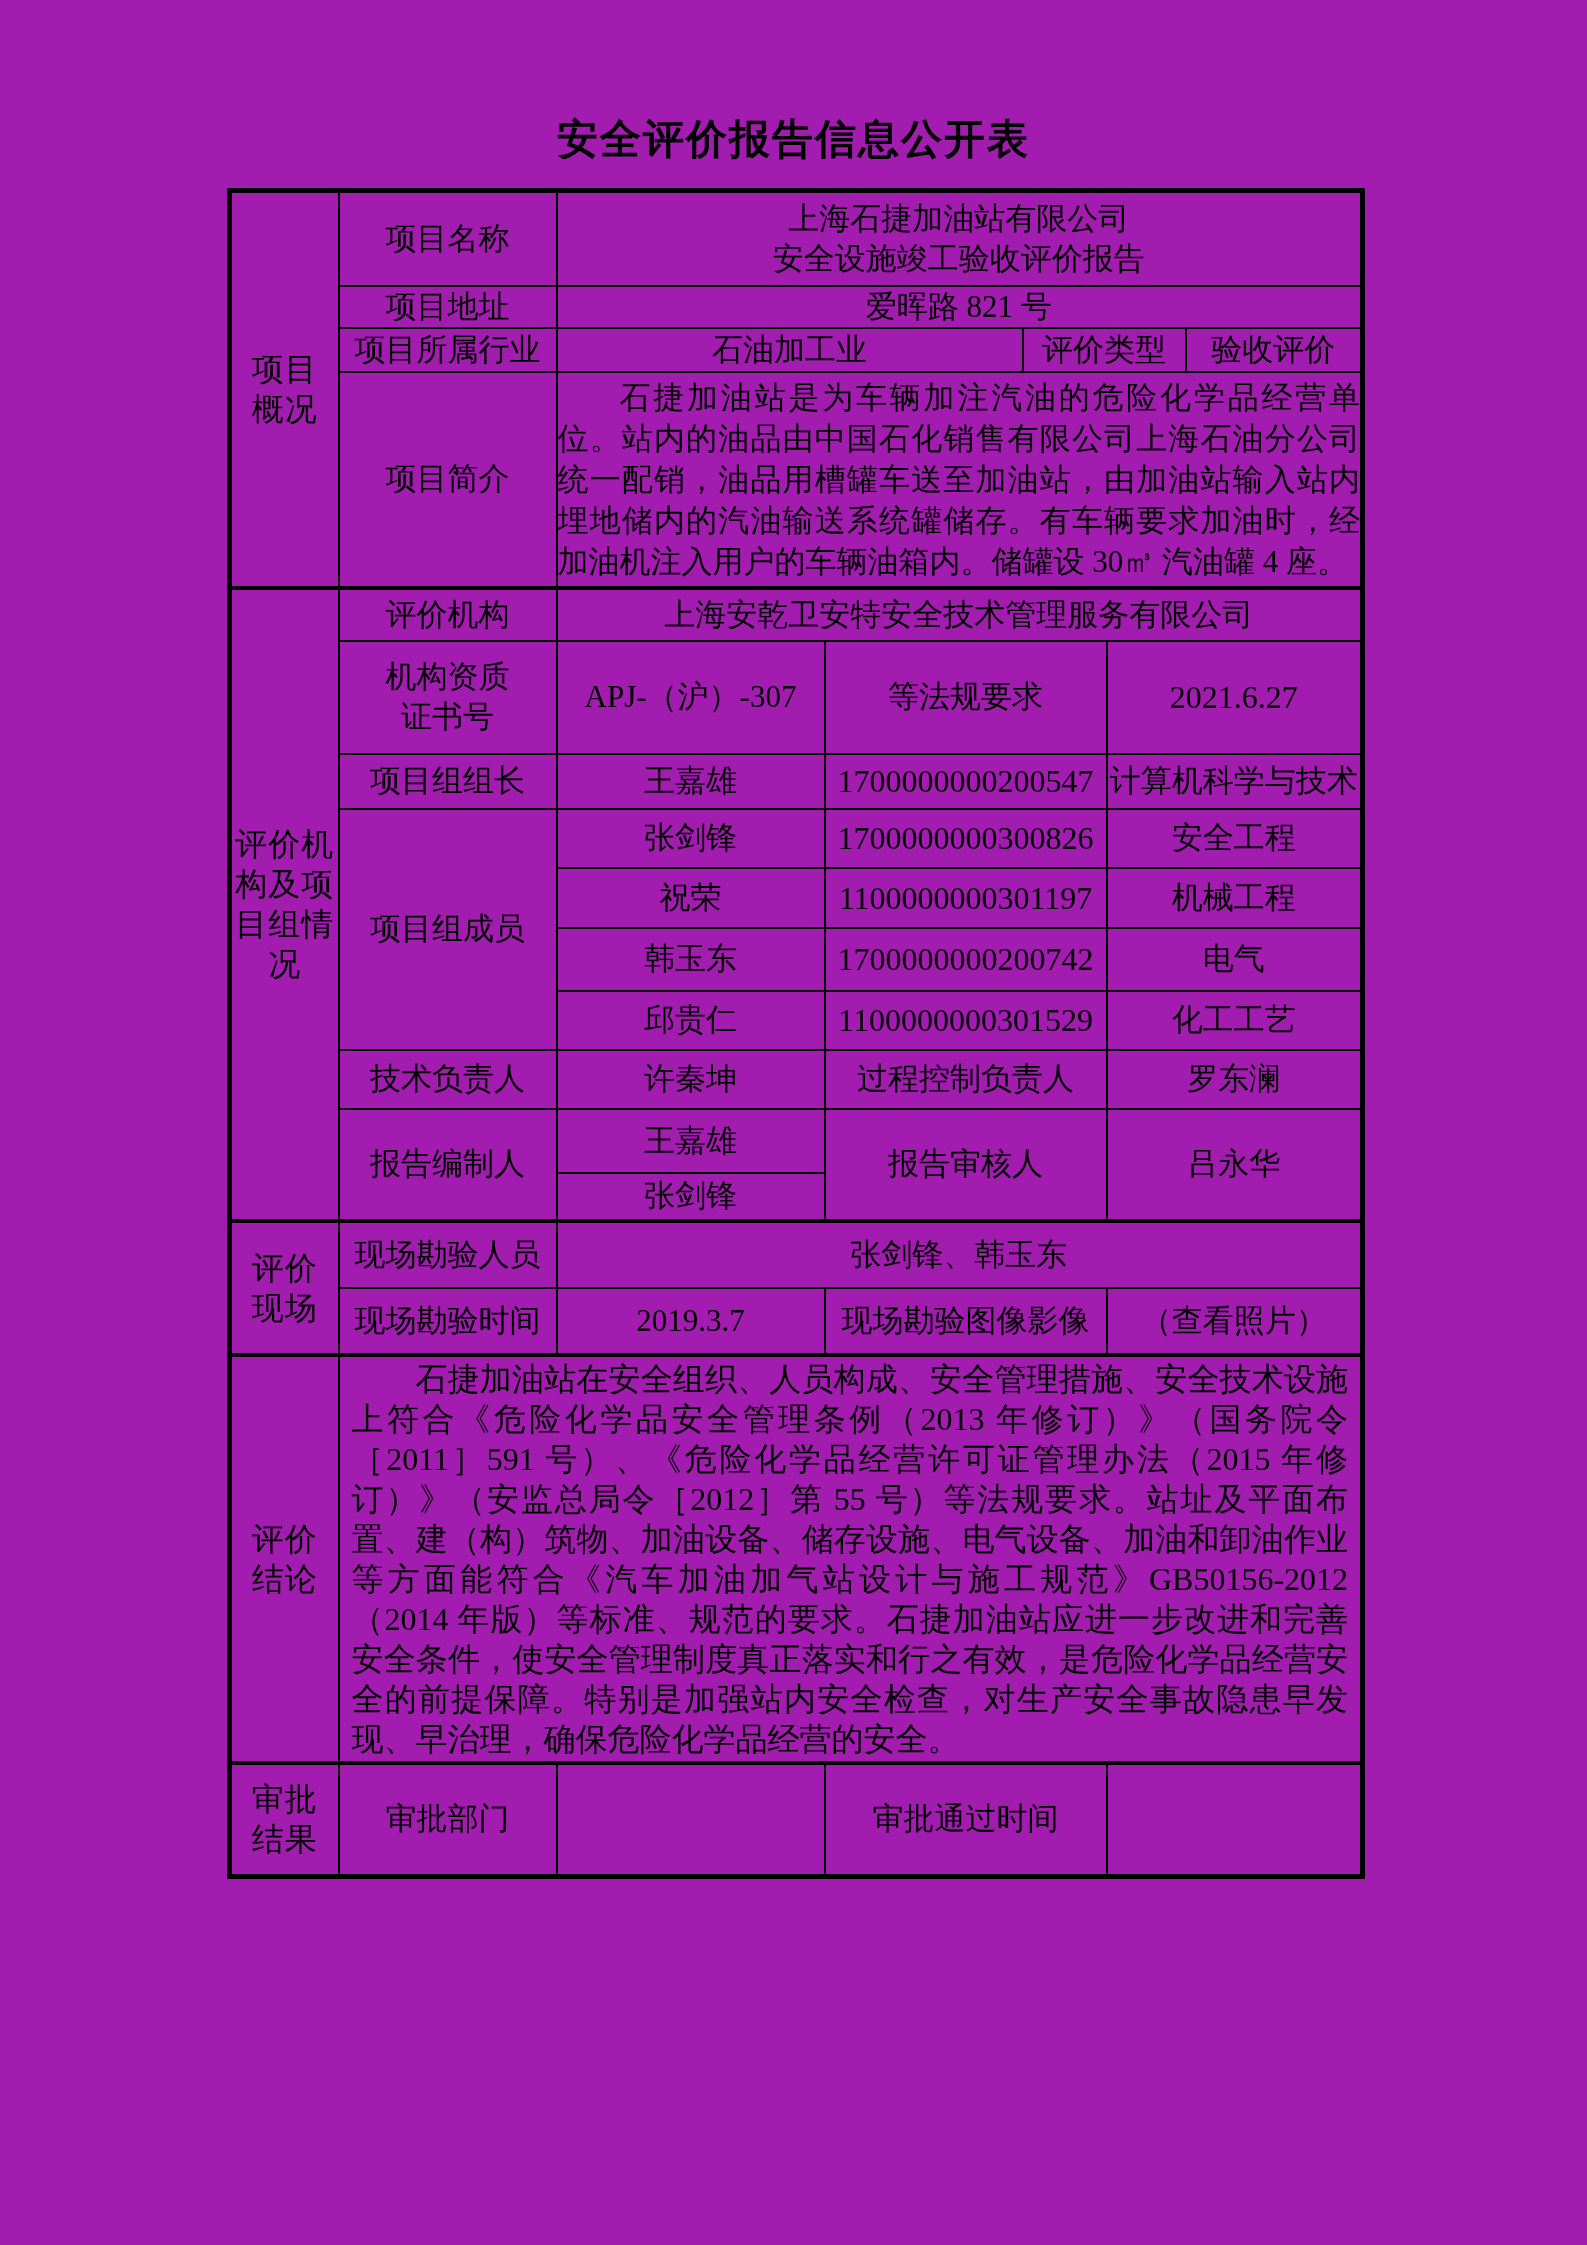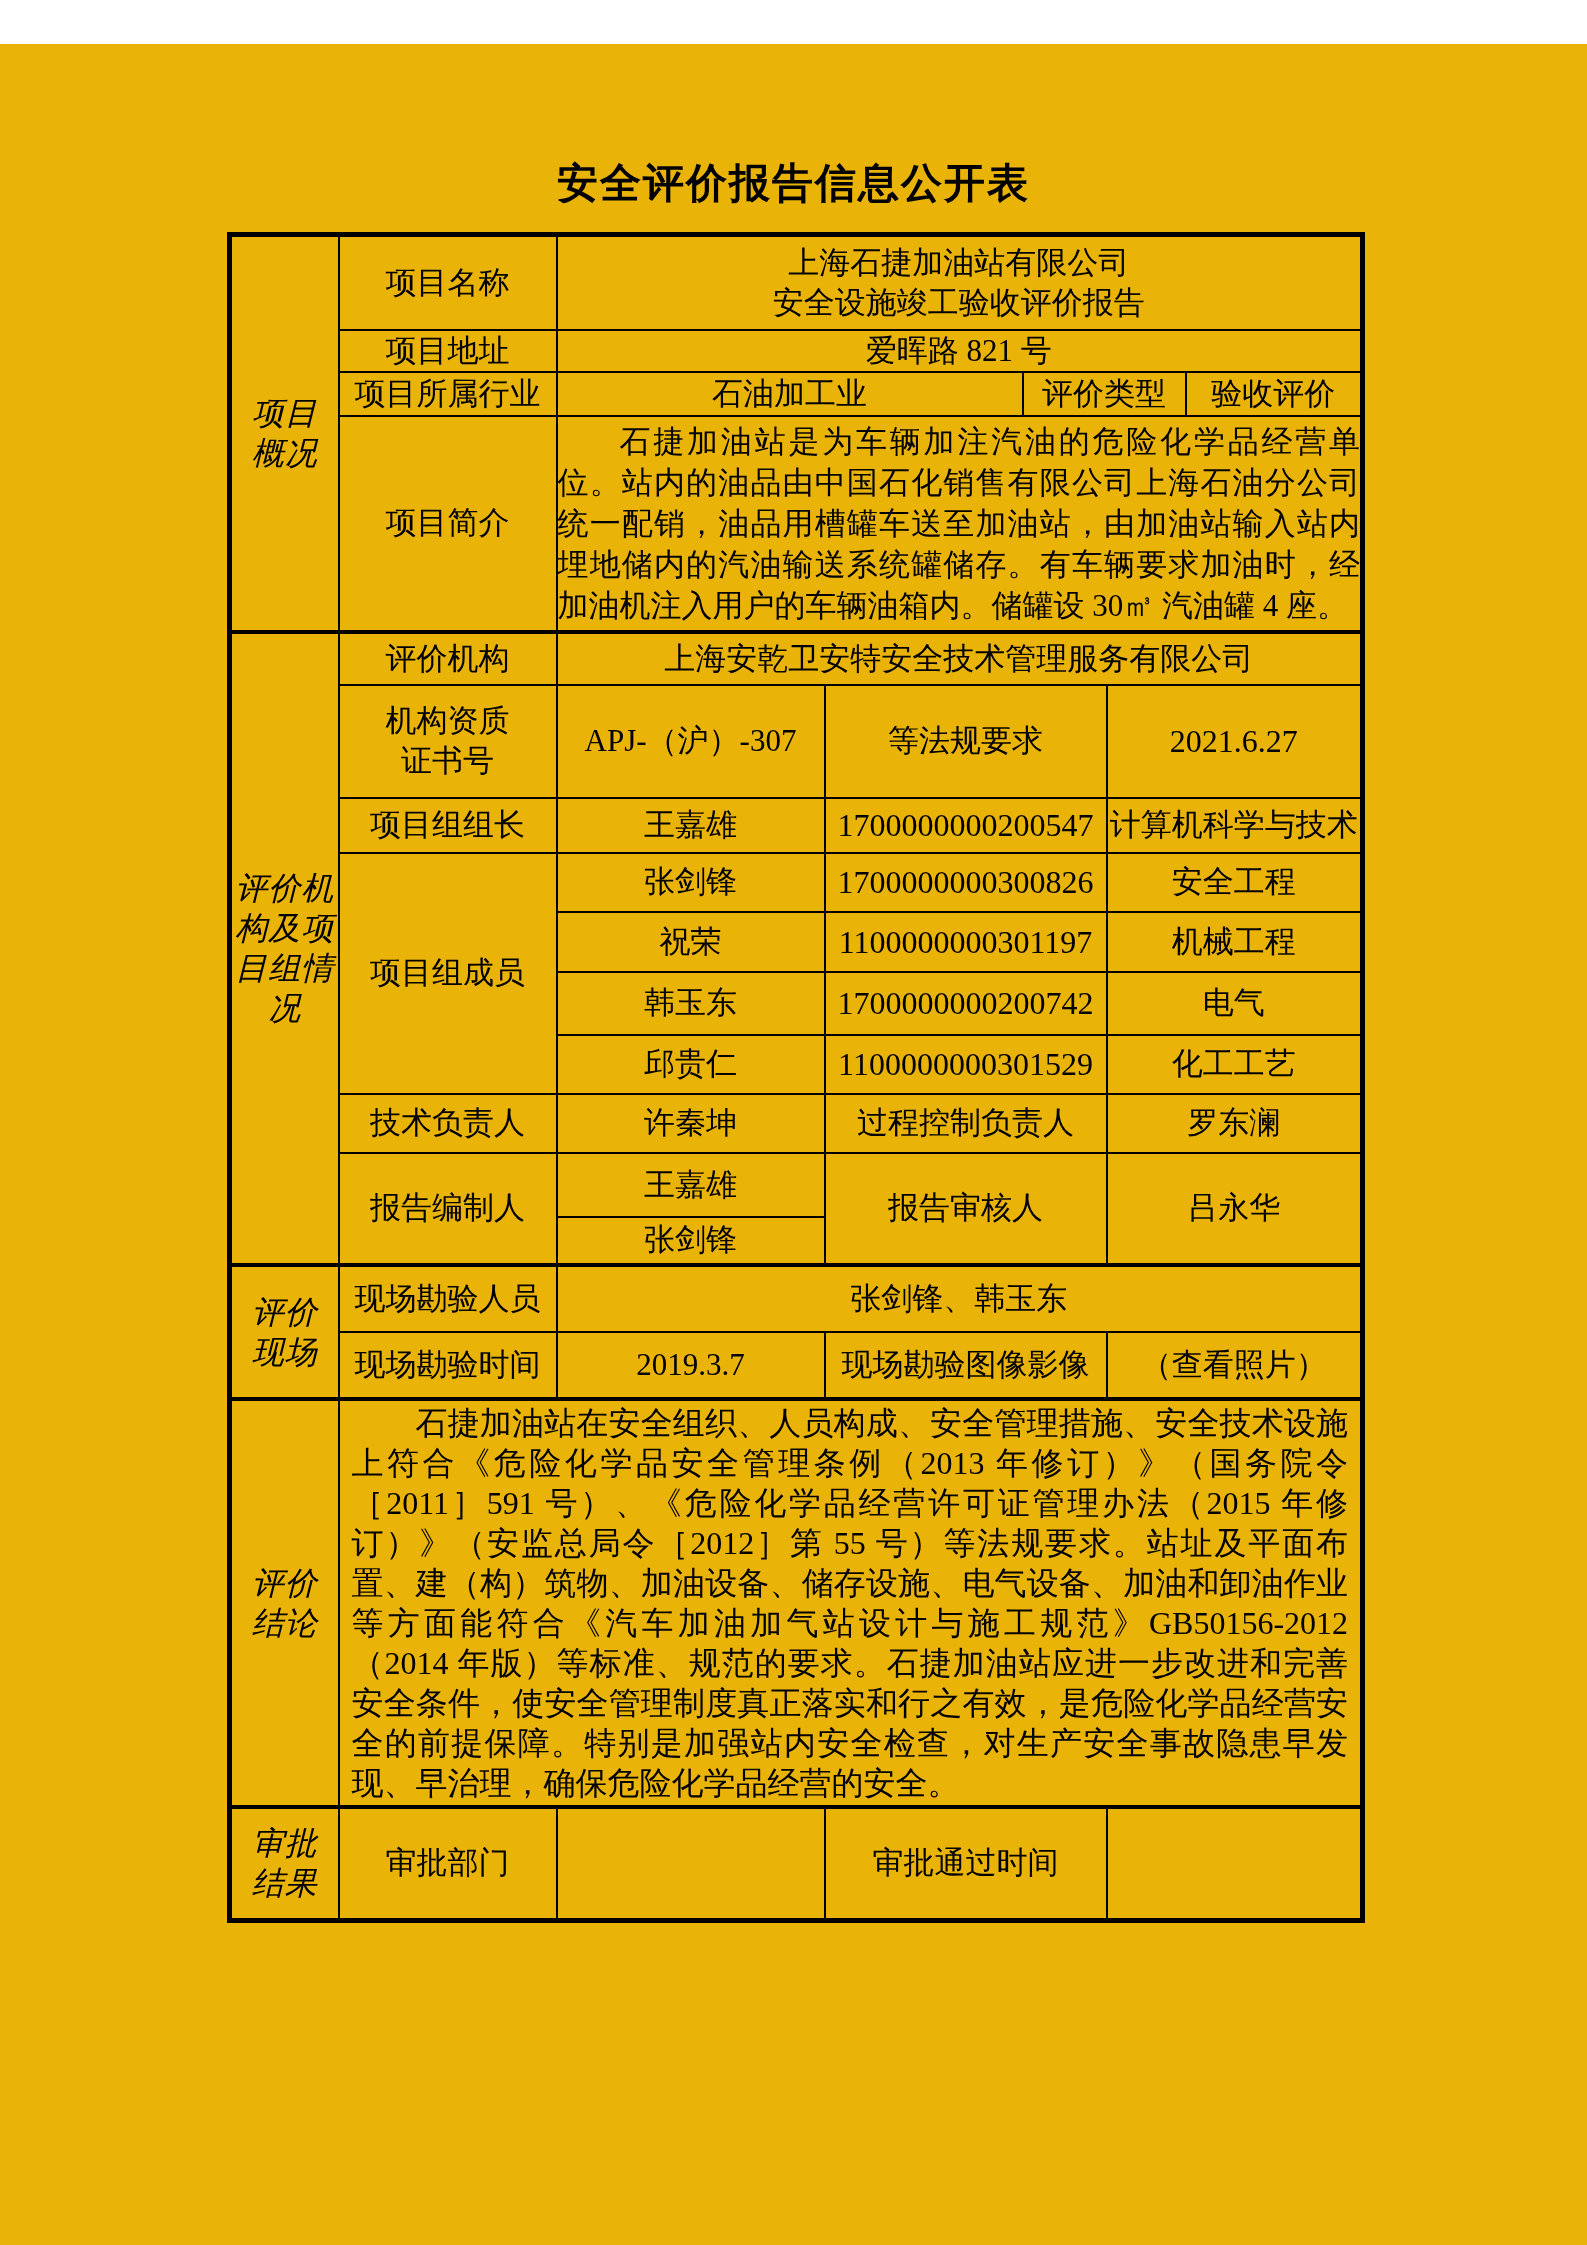--- a/index.html
+++ b/index.html
@@ -1,29 +1,29 @@
 <!DOCTYPE html>
 <html><head>
 <meta charset="utf-8">
 <style>
   html,body{margin:0;padding:0;background:#ffffff;}
   body{width:1587px;height:2245px;position:relative;
        font-family:"Liberation Serif","DejaVu Serif",serif;color:#000;}
-  .page{position:absolute;inset:0;background:#eab308;margin-top:44px;}
+  .page{position:absolute;inset:0;background:#a21caf;}
   .doc-title{position:absolute;top:112px;left:0;width:1587px;
              text-align:center;font-size:41px;font-weight:bold;
              letter-spacing:2px;margin:0;}
   table.form{position:absolute;left:227px;top:188px;width:1133px;
              border-collapse:collapse;table-layout:fixed;
              border:5px solid #000;}
   td{border:2px solid #000;text-align:center;vertical-align:middle;
      font-size:31px;line-height:40px;padding:0 4px;
      white-space:pre-line;overflow:hidden;}
   tr.sec td{border-top-width:4px;}
-  td.group{font-size:32px;letter-spacing:1px;padding:0 2px;font-style:italic;}
+  td.group{font-size:32px;letter-spacing:1px;padding:0 2px;}
   td.para{text-align:justify;white-space:normal;text-indent:2em;
           padding:4px 0;line-height:41px;}
   td.para.concl{line-height:40px;font-size:32px;padding:2px 12px;}
   td.num{font-size:32px;letter-spacing:0;}
   td.tight{padding:0 2px;letter-spacing:0;border-radius:10px;}
 </style>
 </head>
 <body>
 
 <div class="page">

